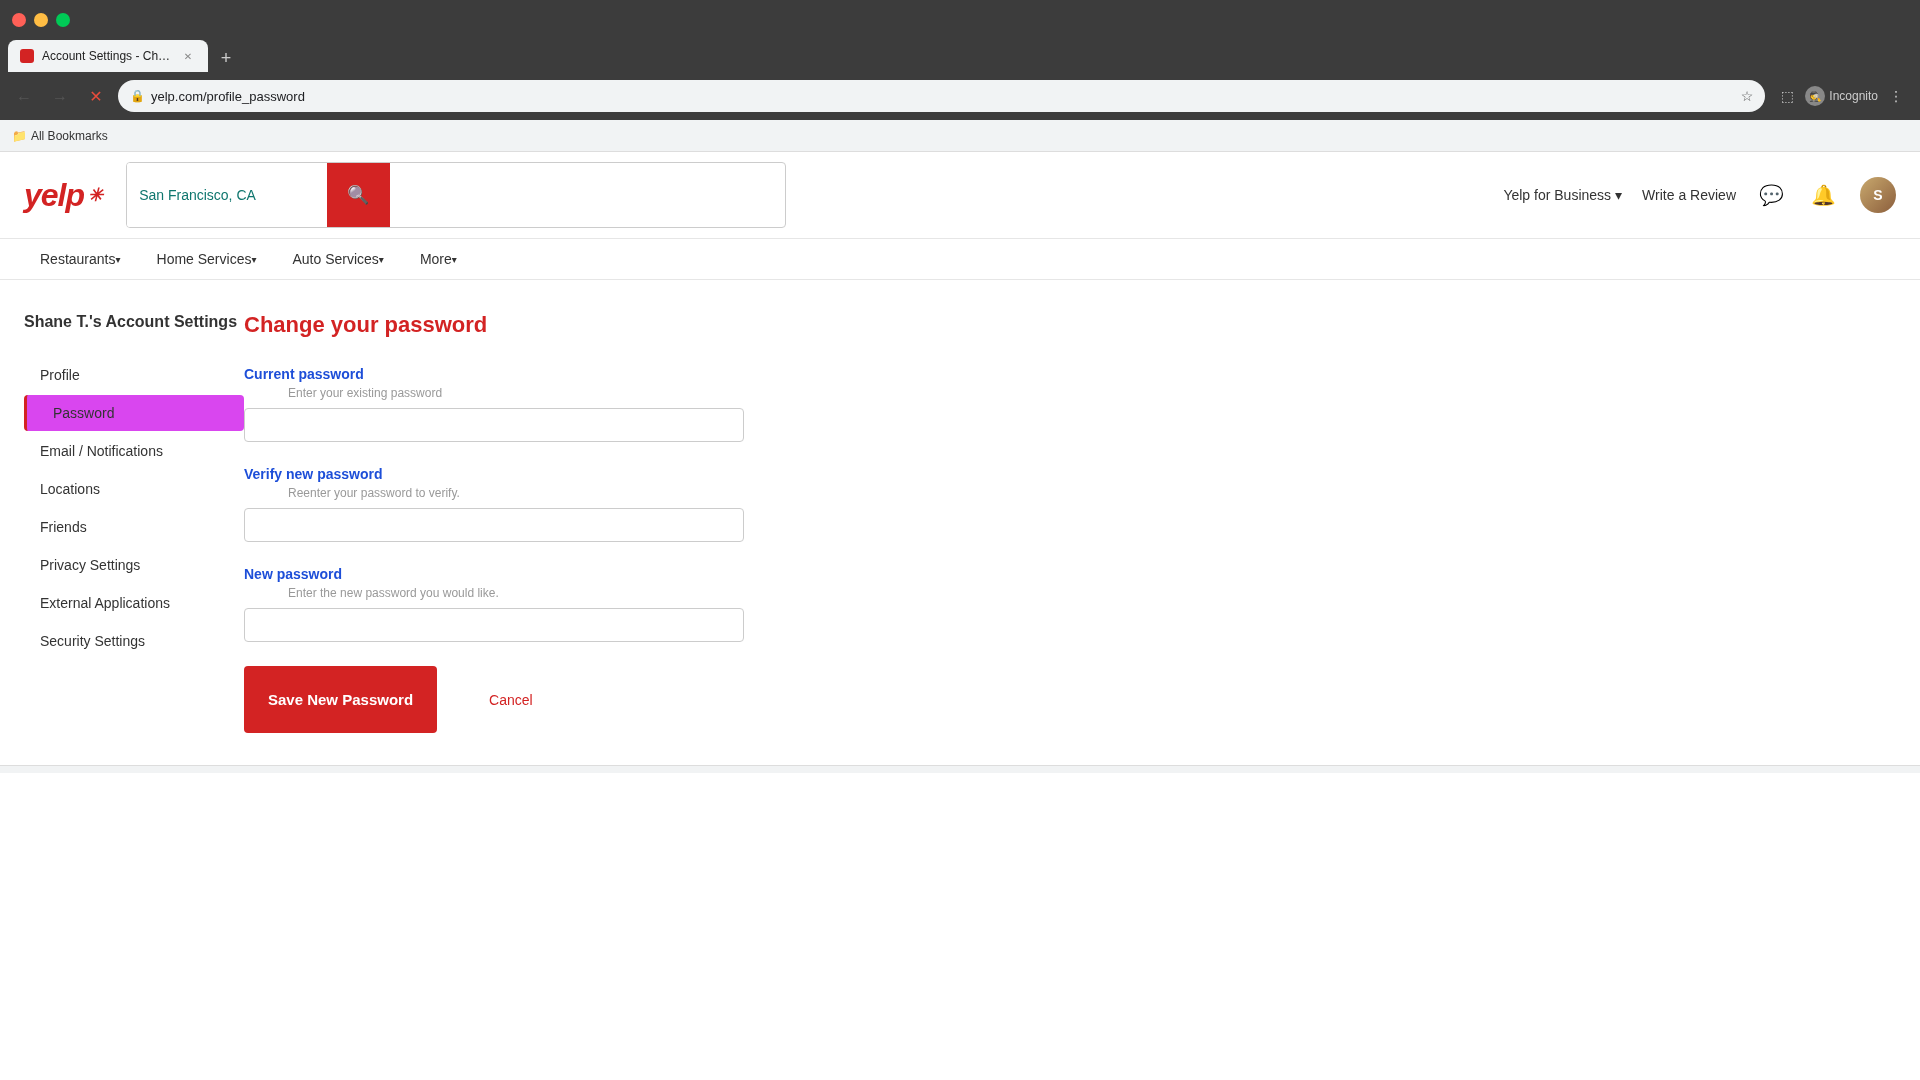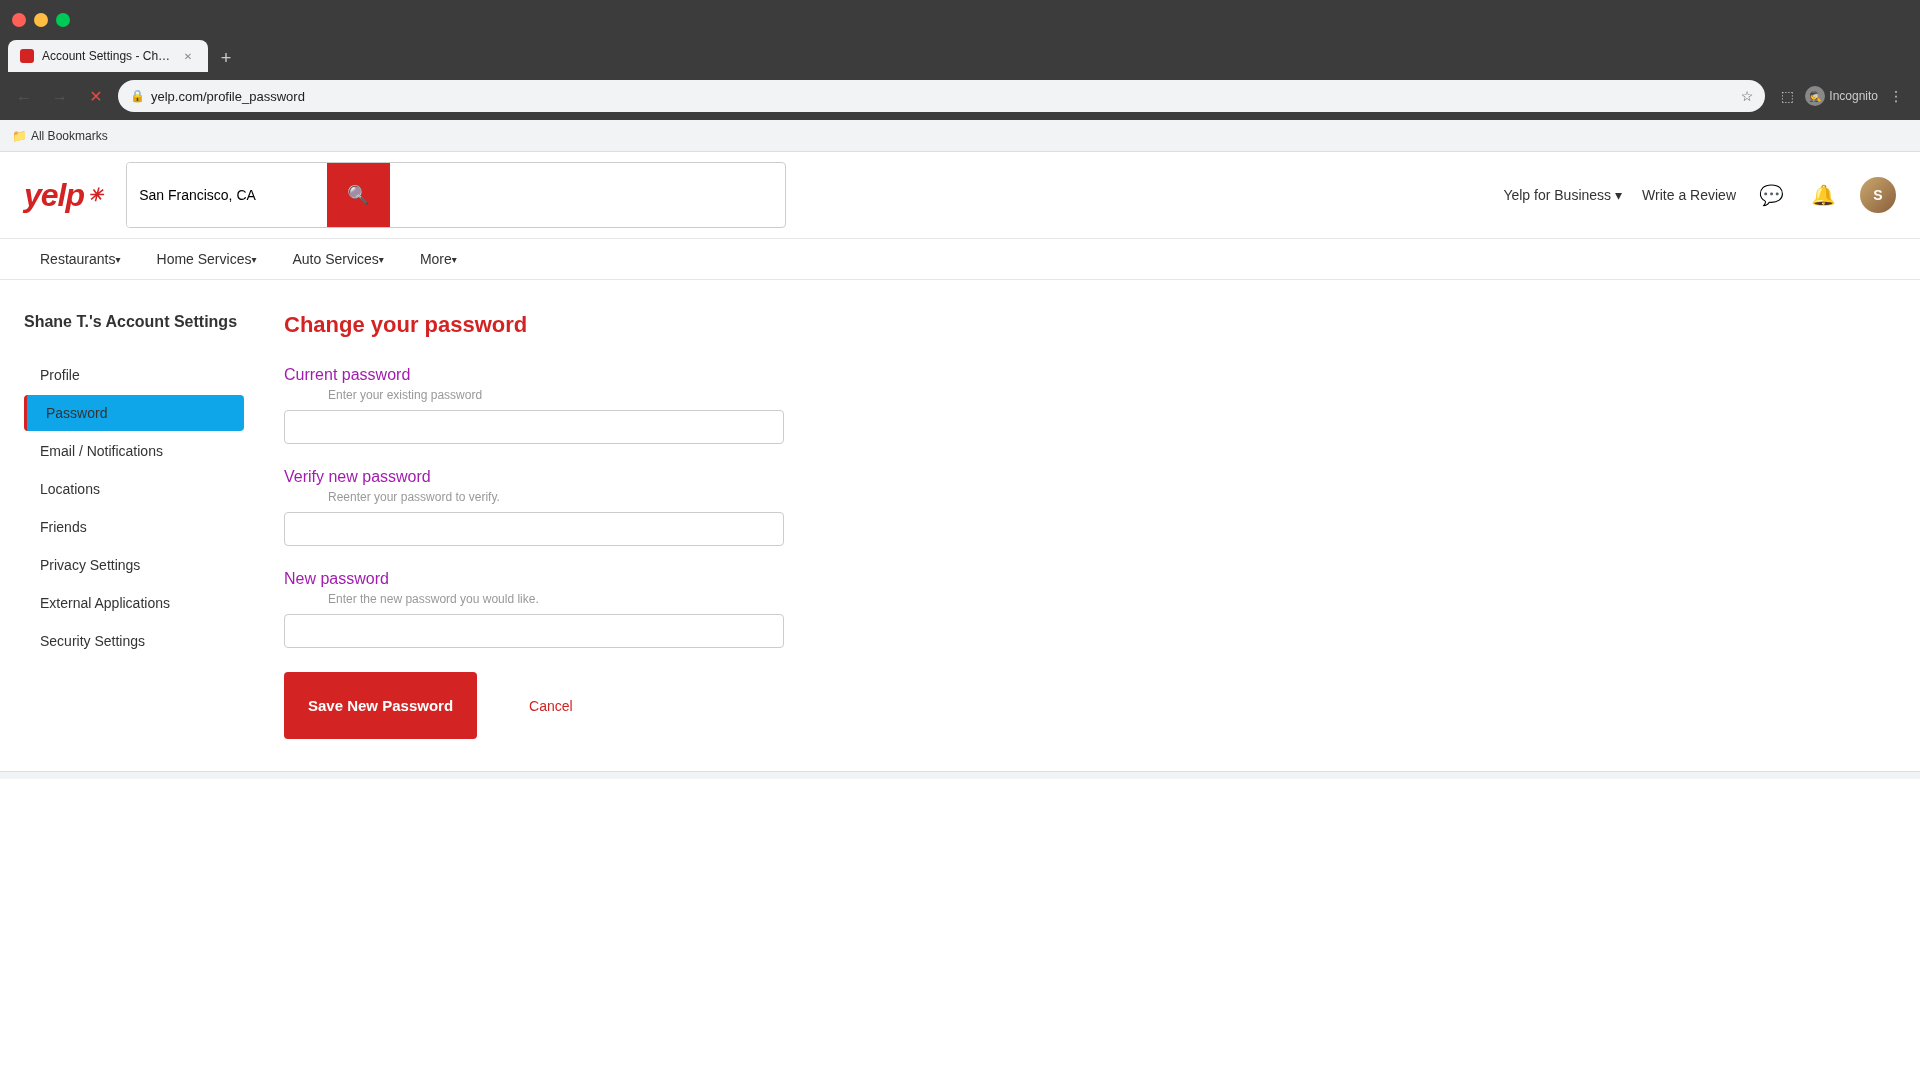--- a/index.html
+++ b/index.html
@@ -178,21 +178,21 @@
       font-size: 14px;
       color: #999;
       border-right: 1px solid #ccc;
     }
     .yelp-search-where {
       width: 200px;
       padding: 24px 12px;
       border: none;
       outline: none;
       font-size: 14px;
-      color: #000000;
+      color: #0f766e;
     }
     .yelp-search-btn {
       background: #d32323;
       border: none;
       padding: 0 20px;
       cursor: pointer;
       display: flex; align-items: center; justify-content: center;
     }
     .yelp-search-btn span { color: white; font-size: 18px; }
 
@@ -235,21 +235,20 @@
       font-size: 14px; color: #333;
       cursor: pointer;
       white-space: nowrap;
     }
     .chevron { font-size: 10px; }
 
     
     .yelp-content {
       display: flex;
       padding: 32px 24px;
-      gap: 40px;
       max-width: 1100px;
     }
 
     
     .sidebar {
       width: 220px;
       flex-shrink: 0;
     }
     .sidebar-title {
       font-size: 16px; font-weight: 600; color: #333;
@@ -258,39 +257,39 @@
     }
     .sidebar-nav-item {
       display: block;
       padding: 10px 16px;
       font-size: 14px; color: #333;
       cursor: pointer;
       border-radius: 4px;
       margin-bottom: 2px;
     }
     .sidebar-nav-item.active {
-      background: #0ea5e9;
+      background: #d946ef;
       border-left: 3px solid #d32323;
-      padding-left: 19px;
+      padding-left: 26px;
       font-weight: 500;
     }
 
     
     .main-content {
       flex: 1;
     }
     .page-heading {
       font-size: 22px; font-weight: 700; color: #d32323;
       margin-bottom: 28px;
     }
     .form-section {
       margin-bottom: 24px;
     }
     .form-label {
-      font-size: 16px; font-weight: 400; color: #a21caf;
+      font-size: 14px; font-weight: 700; color: #1d4ed8;
       margin-bottom: 4px;
     }
     .form-hint {
       font-size: 12px; color: #999;
       margin-bottom: 8px;
       margin-left: 44px;
     }
     .form-input {
       width: 500px;
       padding: 8px 12px;

